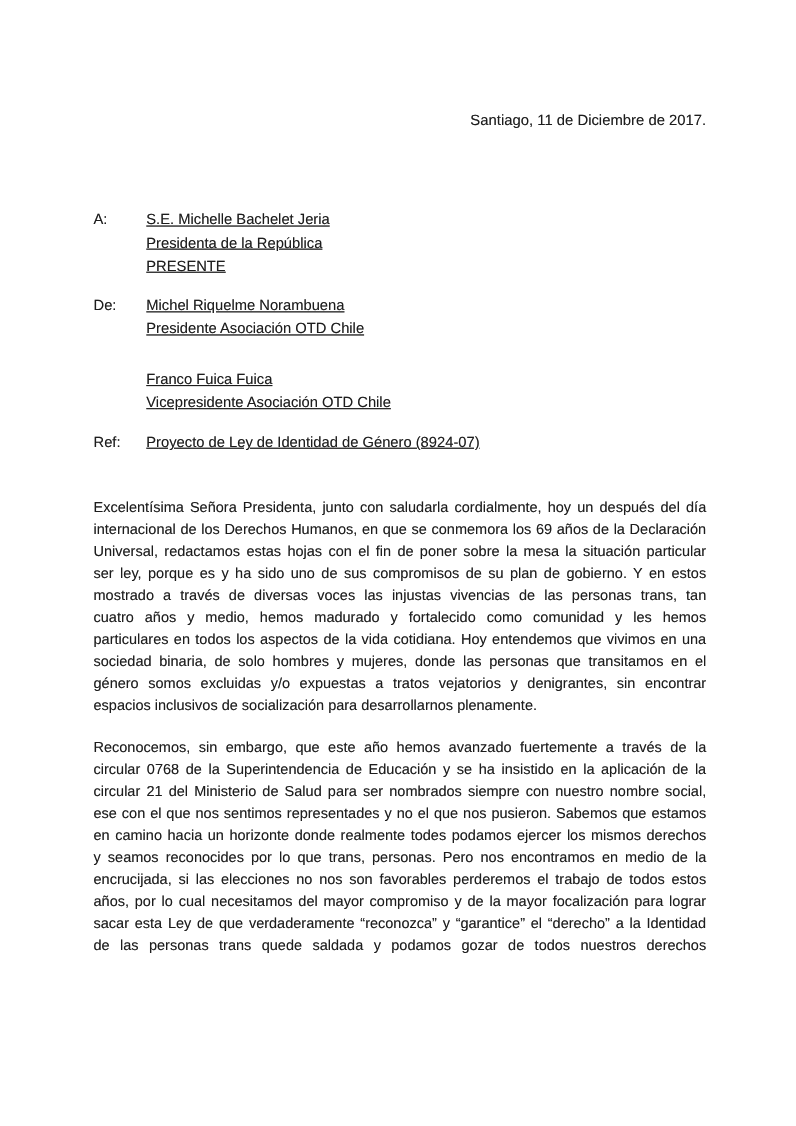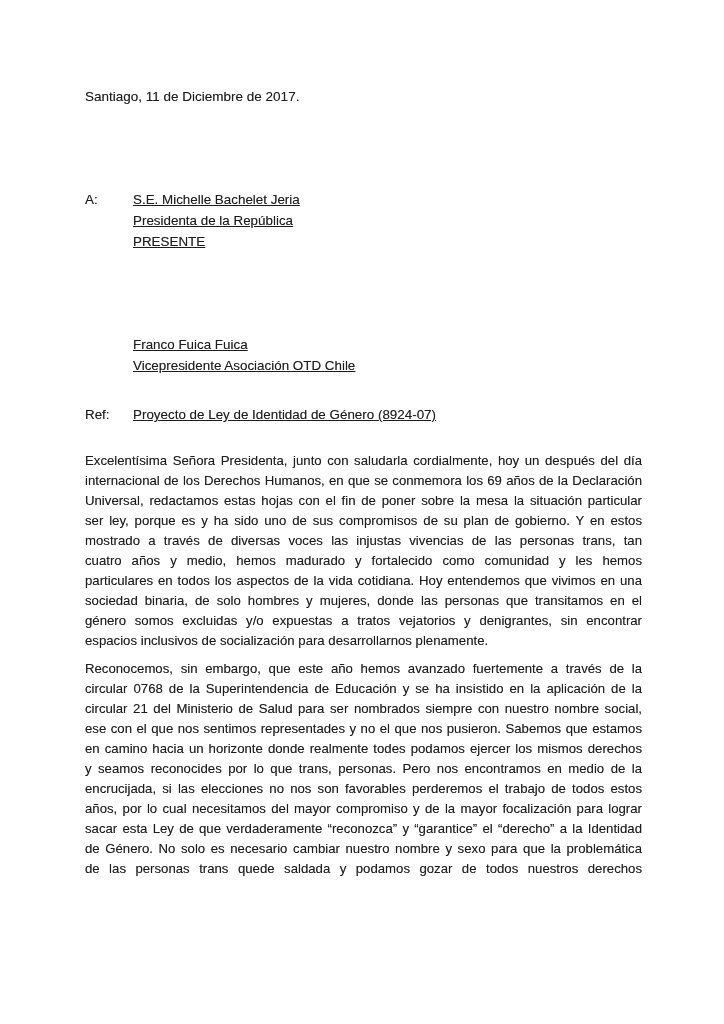--- a/index.html
+++ b/index.html
@@ -13,38 +13,38 @@
     height: 1024px;
     background: #ffffff;
     overflow: hidden;
     font-family: "Liberation Sans", sans-serif;
     color: #1d1d1d;
     text-shadow: 0 0 0.4px rgba(30,30,30,0.45); 
   }
   .abs { position: absolute; left: 85px; width: 557px; }
 
   .date-line {
-    top: 87px;
-    text-align: left;
+    top: 100px;
+    text-align: right;
     font-size: 13.5px;
     line-height: 20px;
   }
 
   .addr-block { font-size: 13.4px; line-height: 21px; }
   .addr-row { display: flex; align-items: flex-start; }
   .addr-label { width: 48px; flex: 0 0 48px; }
   .addr-col { flex: 1 1 auto; text-decoration: underline; }
 
   .recipient-block { top: 189px; }
   .sender-block-1  { top: 267px; }
   .sender-block-2  { top: 334px; }
-  .ref-block       { top: 391px; margin-top: 13px; }
+  .ref-block       { top: 391px; }
 
   .letter-body { top: 451px; font-size: 13.2px; }
-  .paragraph + .paragraph { margin-top: 8px; }
+  .paragraph + .paragraph { margin-top: 19px; }
   .body-line {
     line-height: 20px;
     white-space: normal;
   }
   .body-line.just {
     text-align: justify;
     text-align-last: justify;
     word-spacing: -1.2px; 
   }
 </style>
@@ -59,20 +59,29 @@
     <div class="addr-row">
       <div class="addr-label">A:</div>
       <div class="addr-col">
           <div class="addr-line">S.E. Michelle Bachelet Jeria</div>
           <div class="addr-line">Presidenta de la República</div>
           <div class="addr-line">PRESENTE</div>
         </div>
     </div>
   </div>
 
+  <div class="abs addr-block sender-block-1">
+    <div class="addr-row">
+      <div class="addr-label">De:</div>
+      <div class="addr-col">
+          <div class="addr-line">Michel Riquelme Norambuena</div>
+          <div class="addr-line">Presidente Asociación OTD Chile</div>
+        </div>
+    </div>
+  </div>
 
   <div class="abs addr-block sender-block-2">
     <div class="addr-row">
       <div class="addr-label"></div>
       <div class="addr-col">
           <div class="addr-line">Franco Fuica Fuica</div>
           <div class="addr-line">Vicepresidente Asociación OTD Chile</div>
         </div>
     </div>
   </div>
@@ -100,18 +109,17 @@
       <div class="paragraph">
         <div class="body-line just">Reconocemos, sin embargo, que este año hemos avanzado fuertemente a través de la</div>
         <div class="body-line just">circular 0768 de la Superintendencia de Educación y se ha insistido en la aplicación de la</div>
         <div class="body-line just">circular 21 del Ministerio de Salud para ser nombrados siempre con nuestro nombre social,</div>
         <div class="body-line just">ese con el que nos sentimos representades y no el que nos pusieron. Sabemos que estamos</div>
         <div class="body-line just">en camino hacia un horizonte donde realmente todes podamos ejercer los mismos derechos</div>
         <div class="body-line just">y seamos reconocides por lo que trans, personas. Pero nos encontramos en medio de la</div>
         <div class="body-line just">encrucijada, si las elecciones no nos son favorables perderemos el trabajo de todos estos</div>
         <div class="body-line just">años, por lo cual necesitamos del mayor compromiso y de la mayor focalización para lograr</div>
         <div class="body-line just">sacar esta Ley de que verdaderamente “reconozca” y “garantice” el “derecho” a la Identidad</div>
-        <div class="body-line just">de Género. No solo es necesario cambiar nuestro nombre y sexo para que la problemática</div>
         <div class="body-line just">de las personas trans quede saldada y podamos gozar de todos nuestros derechos</div>
       </div>
     </div>
 
 </div>
 
 </body></html>

